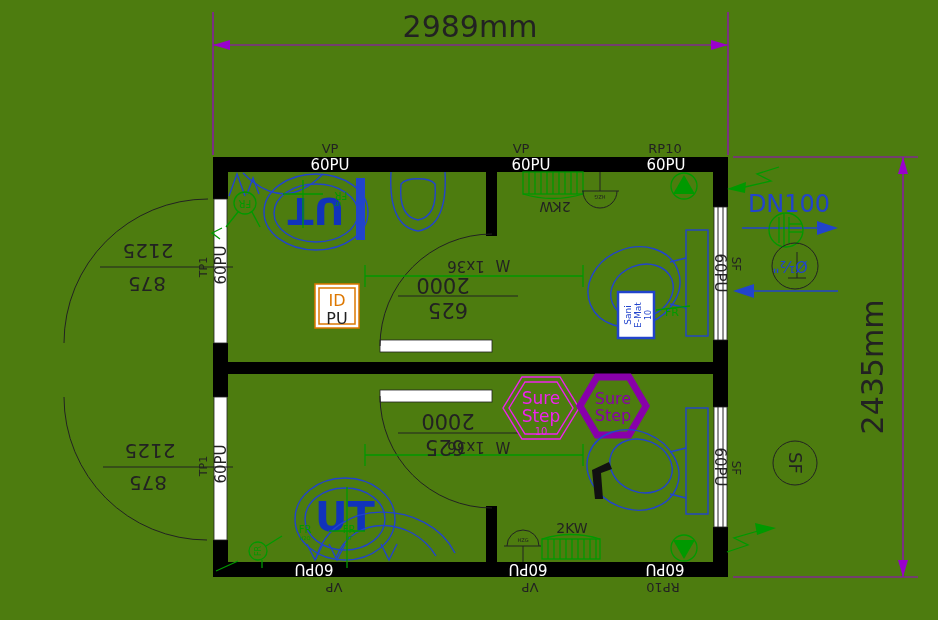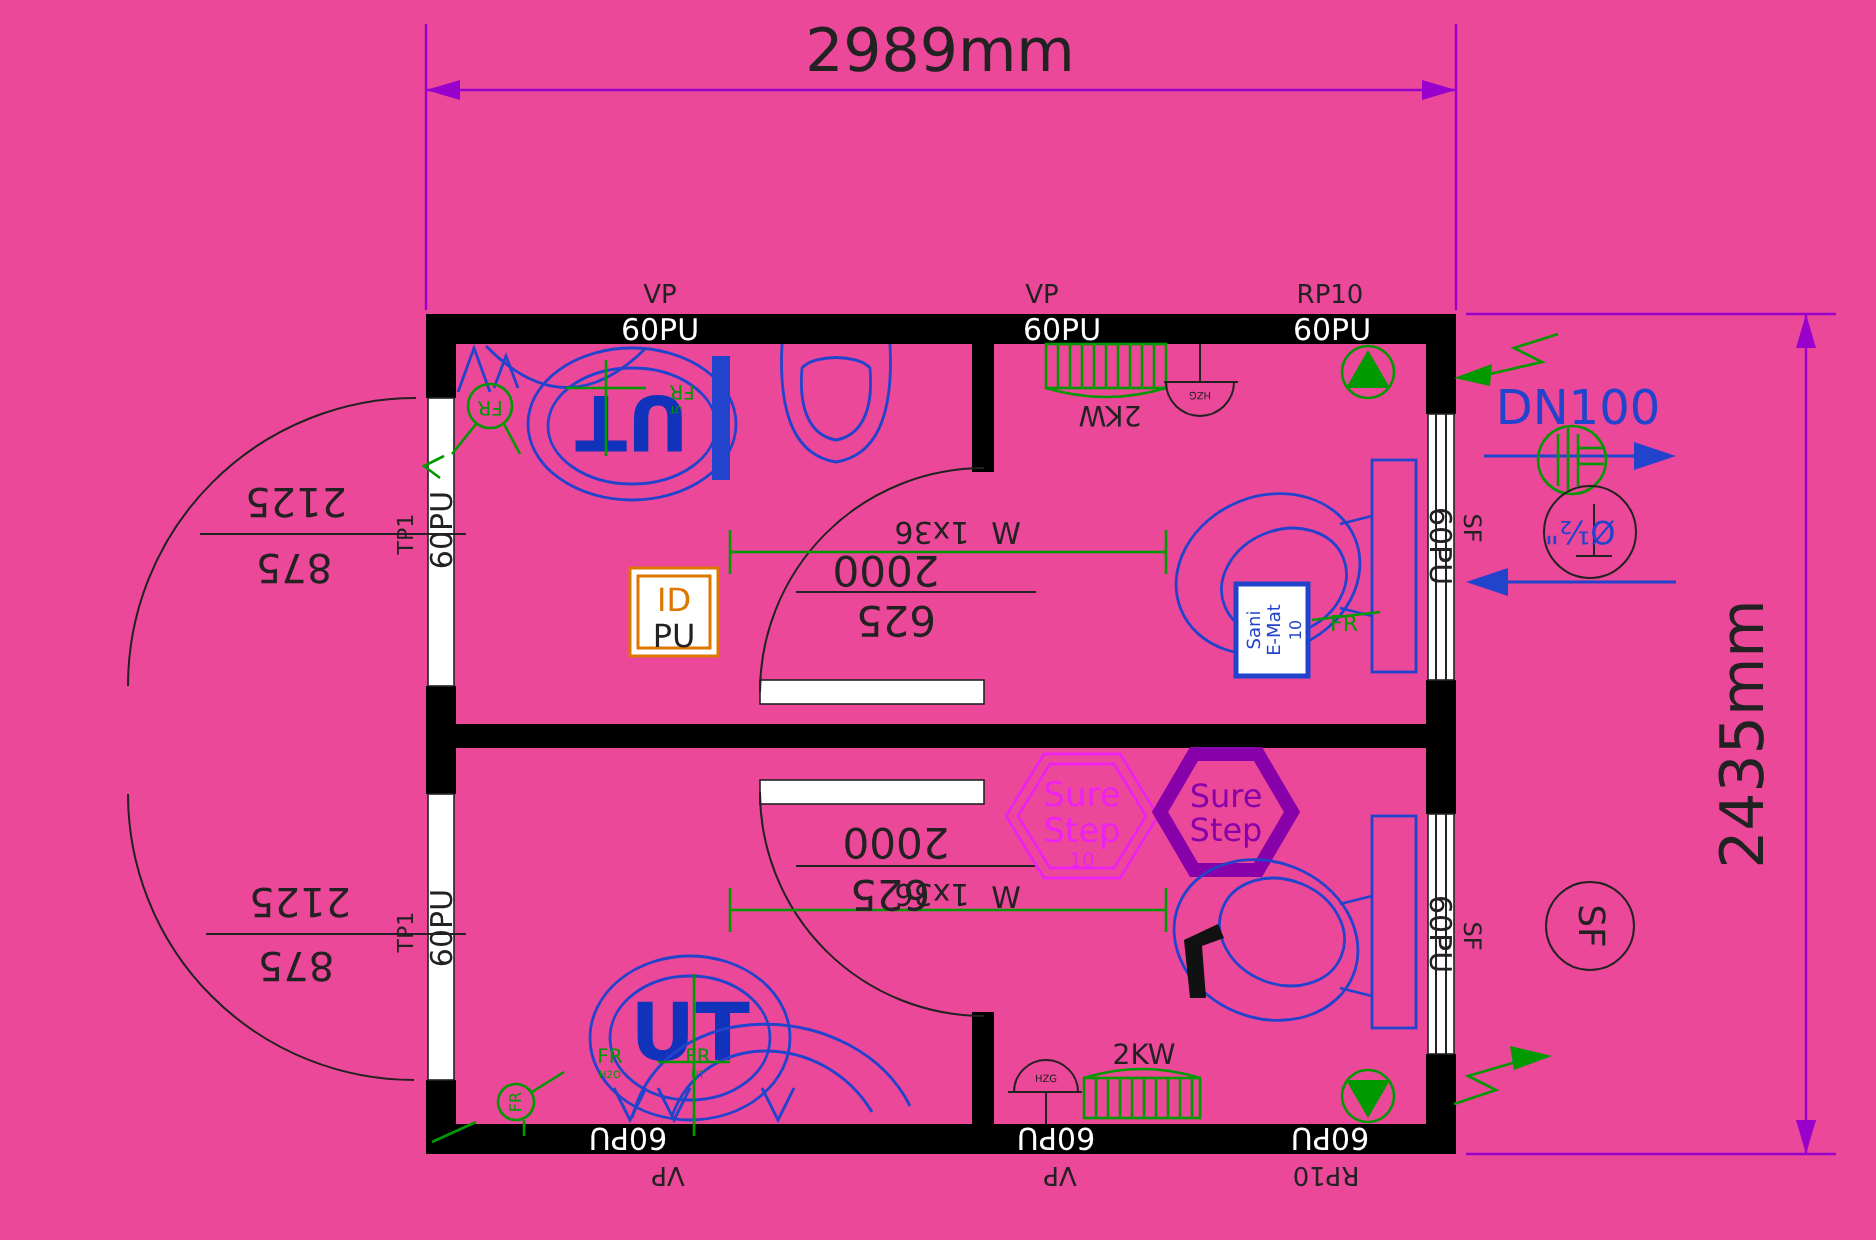--- a/index.html
+++ b/index.html
@@ -1,16 +1,16 @@
 <!DOCTYPE html>
 <html><head>
 <meta charset="utf-8">
 <style>
   html,body{margin:0;padding:0;background:#ffffff;}
-  .page{width:938px;height:620px;position:relative;background:#ec4899;overflow:hidden;}
+  .page{width:938px;height:620px;position:relative;background:#4d7c0f;overflow:hidden;}
   svg{display:block;}
   svg text{font-family:"DejaVu Sans",sans-serif;text-anchor:middle;dominant-baseline:central;}
   .ti{fill:#222222;} .tw{fill:#ffffff;} .tb{fill:#2244cc;} .tl{fill:#1133bb;font-weight:bold;}
   .tg{fill:#009900;} .tm{fill:#ee22ee;} .tp{fill:#8800aa;} .to{fill:#dd7700;}
   .wb{fill:#000000;stroke:none;}
   .ln{stroke:#222222;stroke-width:1;fill:none;}
   .lnt{stroke:#222222;stroke-width:0.8;fill:#ffffff;}
   .lb{stroke:#2244cc;stroke-width:1.4;fill:none;}
   .lbt{stroke:#2244cc;stroke-width:2.5;fill:#ffffff;}
   .lg{stroke:#009900;stroke-width:1.3;fill:none;}

